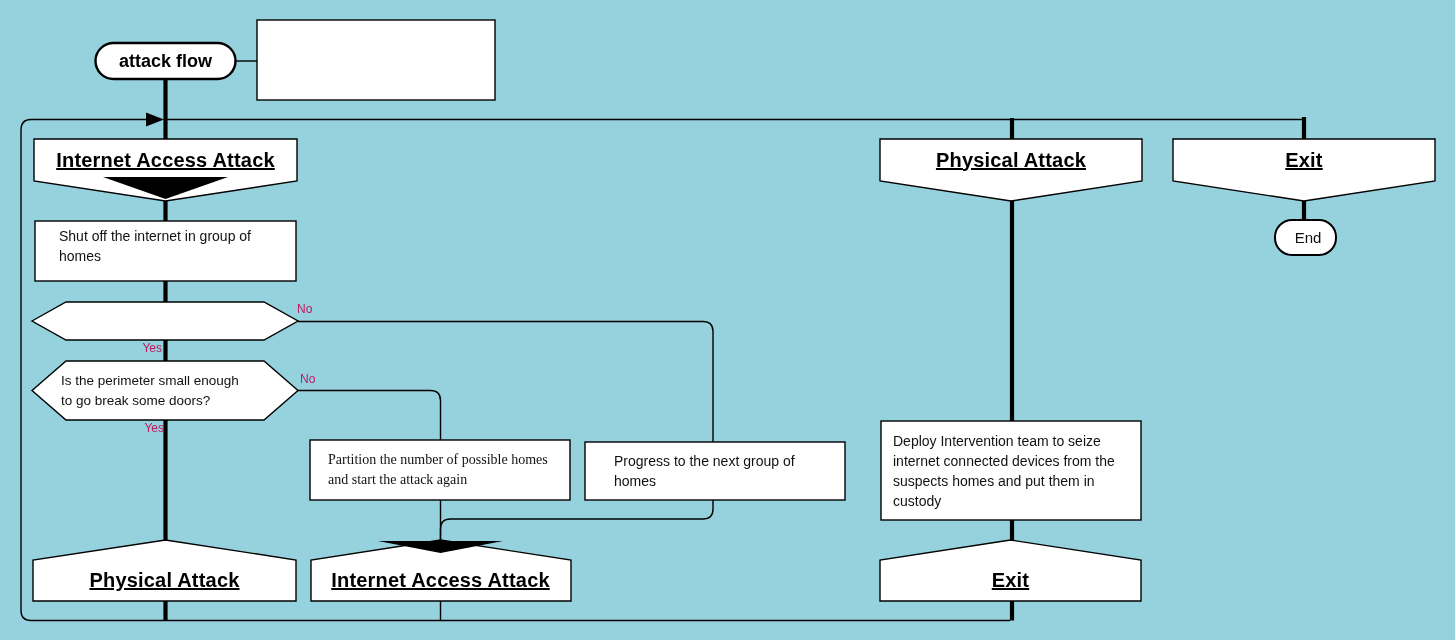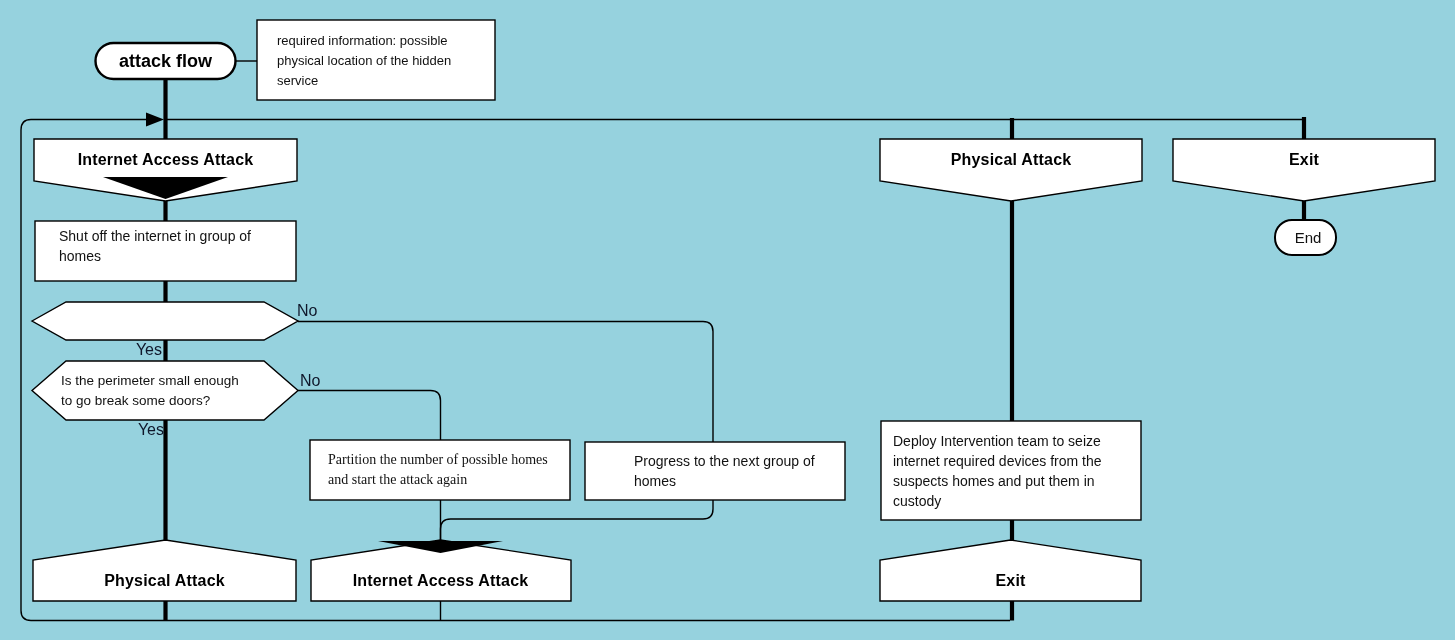--- a/index.html
+++ b/index.html
@@ -8,26 +8,26 @@
     position:relative;
     width:1455px;height:640px;
     background:#96d2de;
     overflow:hidden;
     font-family:"Liberation Sans",sans-serif;
   }
   #wires{position:absolute;left:0;top:0;width:1455px;height:640px;}
   .abs{position:absolute;box-sizing:border-box;color:#000000;}
   .center{display:flex;align-items:center;justify-content:center;text-align:center;}
   .vcenter{display:flex;align-items:center;text-align:left;}
-  .title{font-weight:bold;font-size:16px;letter-spacing:0.2px;}
+  .title{font-weight:bold;font-size:20px;letter-spacing:0.2px;text-decoration:underline;}
   .start-title{font-weight:bold;font-size:18px;}
   .body-txt{font-size:14px;line-height:20px;color:#111;}
   .hex-txt{font-size:13.5px;line-height:20px;color:#111;}
   .note-txt{font-size:13px;line-height:20px;color:#111;}
-  .edge-label{font-size:16px;color:#0f172a;}
+  .edge-label{font-size:12px;color:#be185d;}
   .end-txt{font-size:15px;color:#111;}
 </style>
 </head>
 <body>
 
 <div id="canvas">
 
   <svg id="wires" viewBox="0 0 1455 640">
 
     <g stroke="#000" fill="none" stroke-width="1.4">
@@ -74,46 +74,45 @@
 
     <g fill="#000" stroke="none">
       <polygon points="146,112.5 146,126.5 164,119.5"></polygon>
       <polygon points="103,177 228,177 165.5,199"></polygon>
       <polygon points="378,541 503,541 440.5,553"></polygon>
     </g>
   </svg>
 
   <div class="abs center start-title" style="left:95px;top:43px;width:141px;height:36px;">attack flow</div>
 
-  <div class="abs note-txt" style="left:277px;top:31px;width:208px;height:62px;">required information: possible physical location of the hidden service</div>
 
   <div class="abs center title" style="left:34px;top:139px;width:263px;height:42px;">Internet Access Attack</div>
 
   <div class="abs vcenter body-txt" style="left:59px;top:221px;width:218px;height:50px;">Shut off the internet in group of homes</div>
 
 
   <div class="abs edge-label" style="left:297px;top:302px;">No</div>
   <div class="abs edge-label" style="left:110px;top:341px;width:52px;text-align:right;">Yes</div>
 
   <div class="abs vcenter hex-txt" style="left:61px;top:361px;width:188px;height:59px;">Is the perimeter small enough to go break some doors?</div>
 
   <div class="abs edge-label" style="left:300px;top:372px;">No</div>
   <div class="abs edge-label" style="left:112px;top:421px;width:52px;text-align:right;">Yes</div>
 
   <div class="abs vcenter body-txt" style="left:328px;top:440px;width:232px;height:60px;font-family:Liberation Serif, serif;">Partition the number of possible homes and start the attack again</div>
 
-  <div class="abs vcenter body-txt" style="left:614px;top:442px;width:220px;height:58px;margin-left:20px;">Progress to the next group of homes</div>
+  <div class="abs vcenter body-txt" style="left:614px;top:442px;width:220px;height:58px;">Progress to the next group of homes</div>
 
   <div class="abs center title" style="left:880px;top:139px;width:262px;height:42px;">Physical Attack</div>
 
   <div class="abs center title" style="left:1173px;top:139px;width:262px;height:42px;">Exit</div>
 
   <div class="abs center end-txt" style="left:1275px;top:220px;width:66px;height:35px;">End</div>
 
-  <div class="abs vcenter body-txt" style="left:893px;top:421px;width:242px;height:99px;">Deploy Intervention team to seize internet required devices from the suspects homes and put them in custody</div>
+  <div class="abs vcenter body-txt" style="left:893px;top:421px;width:242px;height:99px;">Deploy Intervention team to seize internet connected devices from the suspects homes and put them in custody</div>
 
   <div class="abs center title" style="left:33px;top:560px;width:263px;height:41px;">Physical Attack</div>
 
   <div class="abs center title" style="left:310px;top:560px;width:261px;height:41px;">Internet Access Attack</div>
 
   <div class="abs center title" style="left:880px;top:560px;width:261px;height:41px;">Exit</div>
 
 </div>
 
 </body></html>

